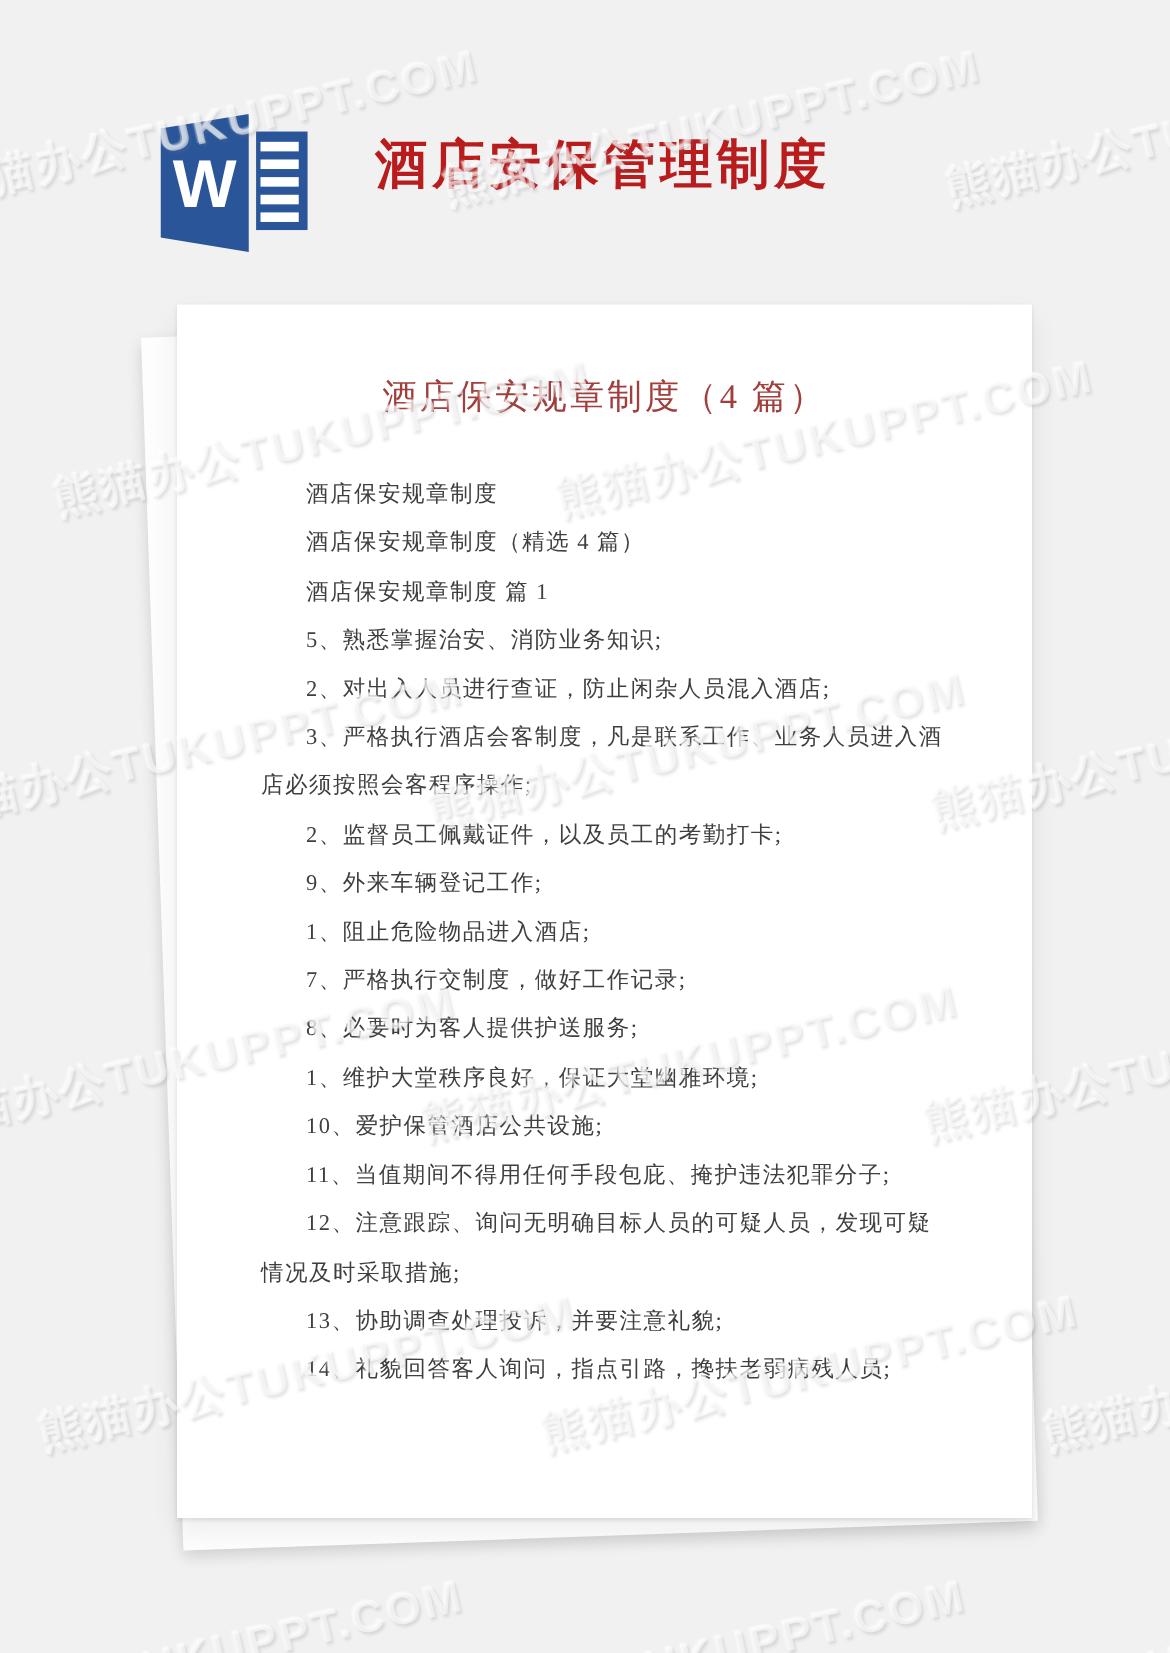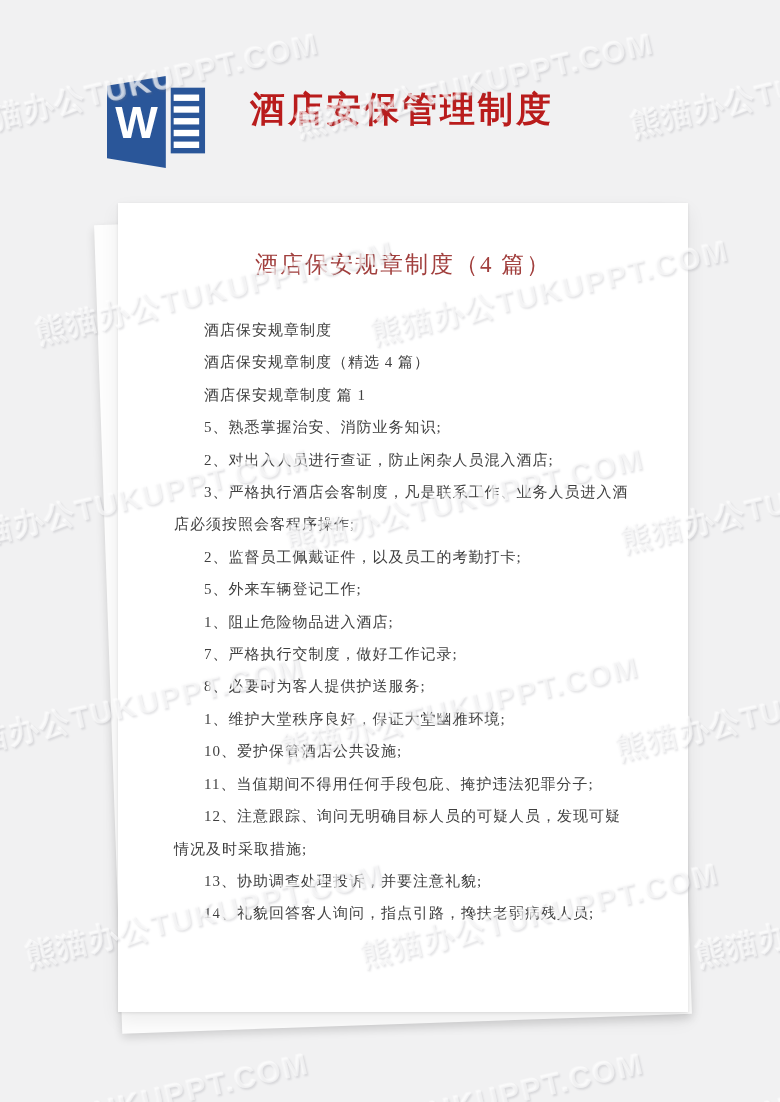--- a/index.html
+++ b/index.html
@@ -76,21 +76,21 @@
 <div class="page main-page">
   <h2 class="doc-title">酒店保安规章制度（4 篇）</h2>
   <div class="doc-body">
     <p>酒店保安规章制度</p>
     <p>酒店保安规章制度（精选 4 篇）</p>
     <p>酒店保安规章制度 篇 1</p>
     <p>5、熟悉掌握治安、消防业务知识;</p>
     <p>2、对出入人员进行查证，防止闲杂人员混入酒店;</p>
     <p>3、严格执行酒店会客制度，凡是联系工作、业务人员进入酒店必须按照会客程序操作;</p>
     <p>2、监督员工佩戴证件，以及员工的考勤打卡;</p>
-    <p>5、外来车辆登记工作;</p>
+    <p>9、外来车辆登记工作;</p>
     <p>1、阻止危险物品进入酒店;</p>
     <p>7、严格执行交制度，做好工作记录;</p>
     <p>8、必要时为客人提供护送服务;</p>
     <p>1、维护大堂秩序良好，保证大堂幽雅环境;</p>
     <p>10、爱护保管酒店公共设施;</p>
     <p>11、当值期间不得用任何手段包庇、掩护违法犯罪分子;</p>
     <p>12、注意跟踪、询问无明确目标人员的可疑人员，发现可疑情况及时采取措施;</p>
     <p>13、协助调查处理投诉，并要注意礼貌;</p>
     <p>14、礼貌回答客人询问，指点引路，搀扶老弱病残人员;</p>
   </div>

